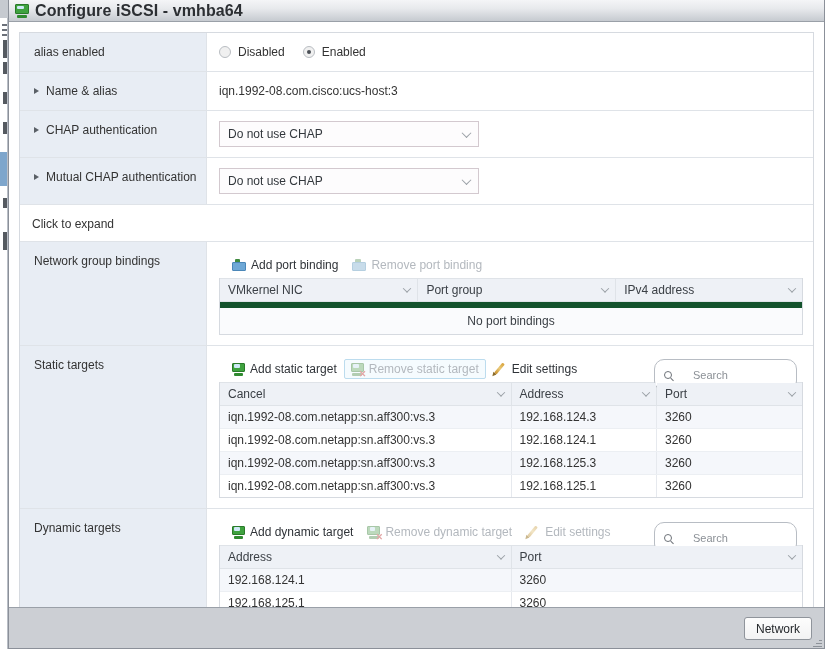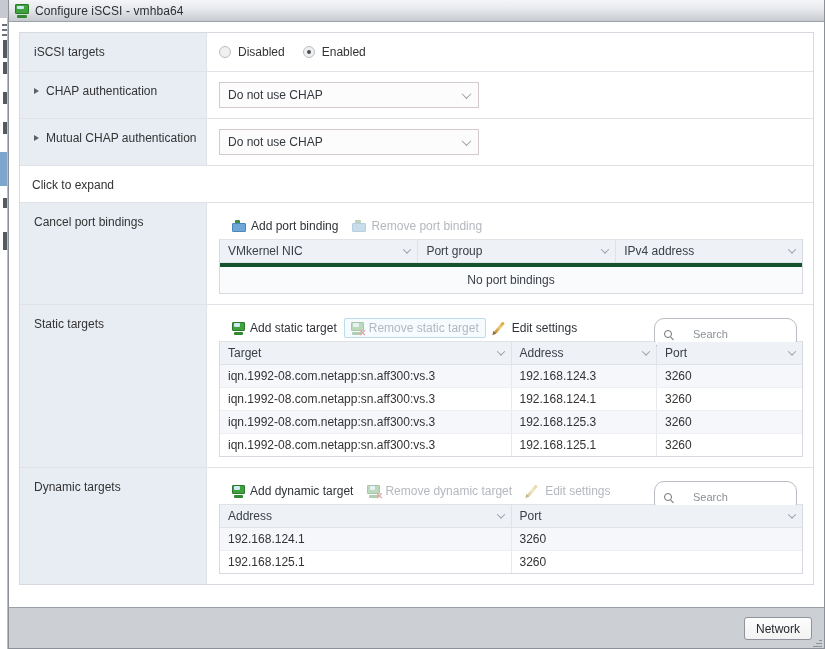--- a/index.html
+++ b/index.html
@@ -38,21 +38,21 @@
   #titlebar {
     height: 22px; flex: 0 0 22px;
     background: linear-gradient(to bottom, #f4f5f7 0%, #e7e9ec 42%, #c6cad0 100%);
     border-bottom: 1px solid #9aa0a8;
     display: flex; align-items: center;
     padding-left: 6px;
     position: relative;
   }
   #titlebar .tb-icon { width: 14px; height: 14px; margin-right: 6px; flex: 0 0 14px; position: relative; }
   #titlebar .tb-title {
-    font-size: 12px; font-weight: normal; color: #2c2f33;
+    font-size: 16px; font-weight: bold; color: #2c2f33;
     letter-spacing: 0.1px; white-space: nowrap;
   }
 
   
   .micon { position: relative; display: inline-block; }
   .micon .scr {
     position: absolute; left: 0; top: 0; right: 0; bottom: 26%;
     background: #3fa23f; border: 1px solid #2a7a2a; border-radius: 1px;
   }
   .micon .scr:after {
@@ -244,21 +244,21 @@
   }
   table.grid td:last-child { border-right: none; }
   table.grid tr.alt td { background: #f5f7fb; }
   table.grid tr:last-child td { border-bottom: none; }
 
   .emptyrow {
     text-align: center;
     font-size: 12px; color: #3b4046;
     padding: 6px 0;
     background: #fafbfd;
-    border-top: 4px solid #14532d;
+    border-top: 6px solid #14532d;
   }
 
   
   #footer {
     flex: 0 0 41px;
     background: #cccfd4;
     border-top: 1px solid #9aa0a8;
     display: flex; align-items: center; justify-content: flex-end;
     padding-right: 12px; gap: 9px;
     position: relative;
@@ -306,35 +306,43 @@
       <span class="scr"></span>
         <span class="base"></span>
     </span>
     <span class="tb-title">Configure iSCSI - vmhba64</span>
   </div>
 
   <div id="body">
     <div id="form">
 
       <div class="row">
-        <div class="lbl">iSCSI targets</div>
+        <div class="lbl">alias enabled</div>
         <div class="val">
           <div class="radios">
             <label class="rad">
               <span class="rdot"></span>
               <span>Disabled</span>
             </label>
             <label class="rad">
               <span class="rdot on"></span>
               <span>Enabled</span>
             </label>
           </div>
         </div>
       </div>
 
+      <div class="row">
+        <div class="lbl">
+          <span class="caret"></span><span>Name &amp; alias</span>
+        </div>
+        <div class="val">
+          <div class="plaintext">iqn.1992-08.com.cisco:ucs-host:3</div>
+        </div>
+      </div>
 
       <div class="row">
         <div class="lbl">
           <span class="caret"></span><span>CHAP authentication</span>
         </div>
         <div class="val">
           <div class="sel">
             <span>Do not use CHAP</span>
             <span class="chev"></span>
           </div>
@@ -353,21 +361,21 @@
         </div>
       </div>
 
       <div class="row">
         <div class="val">
           <div class="plaintext">Click to expand</div>
         </div>
       </div>
 
       <div class="row">
-        <div class="lbl">Cancel port bindings</div>
+        <div class="lbl">Network group bindings</div>
         <div class="val">
           <div class="toolbar">
             <div class="tbtn">
               <span class="nicon" style="width:14px;height:12px;">
                 <span class="tab"></span>
                   <span class="body"></span>
               </span>
               <span>Add port binding</span>
             </div>
             <div class="tbtn disabled">
@@ -429,21 +437,21 @@
           </div>
           <div class="panel" style="border-top:none;">
             <table class="grid">
               <colgroup>
                   <col style="width:50%">
                   <col style="width:25%">
                   <col style="width:25%">
                 </colgroup>
               <thead>
                   <tr>
-                <th><span>Target</span><span class="hchev"></span></th>
+                <th><span>Cancel</span><span class="hchev"></span></th>
                 <th><span>Address</span><span class="hchev"></span></th>
                 <th><span>Port</span><span class="hchev"></span></th>
               </tr>
                 </thead>
               <tbody>
                 <tr class="alt">
                   <td>iqn.1992-08.com.netapp:sn.aff300:vs.3</td>
                   <td>192.168.124.3</td>
                   <td>3260</td>
                 </tr>

